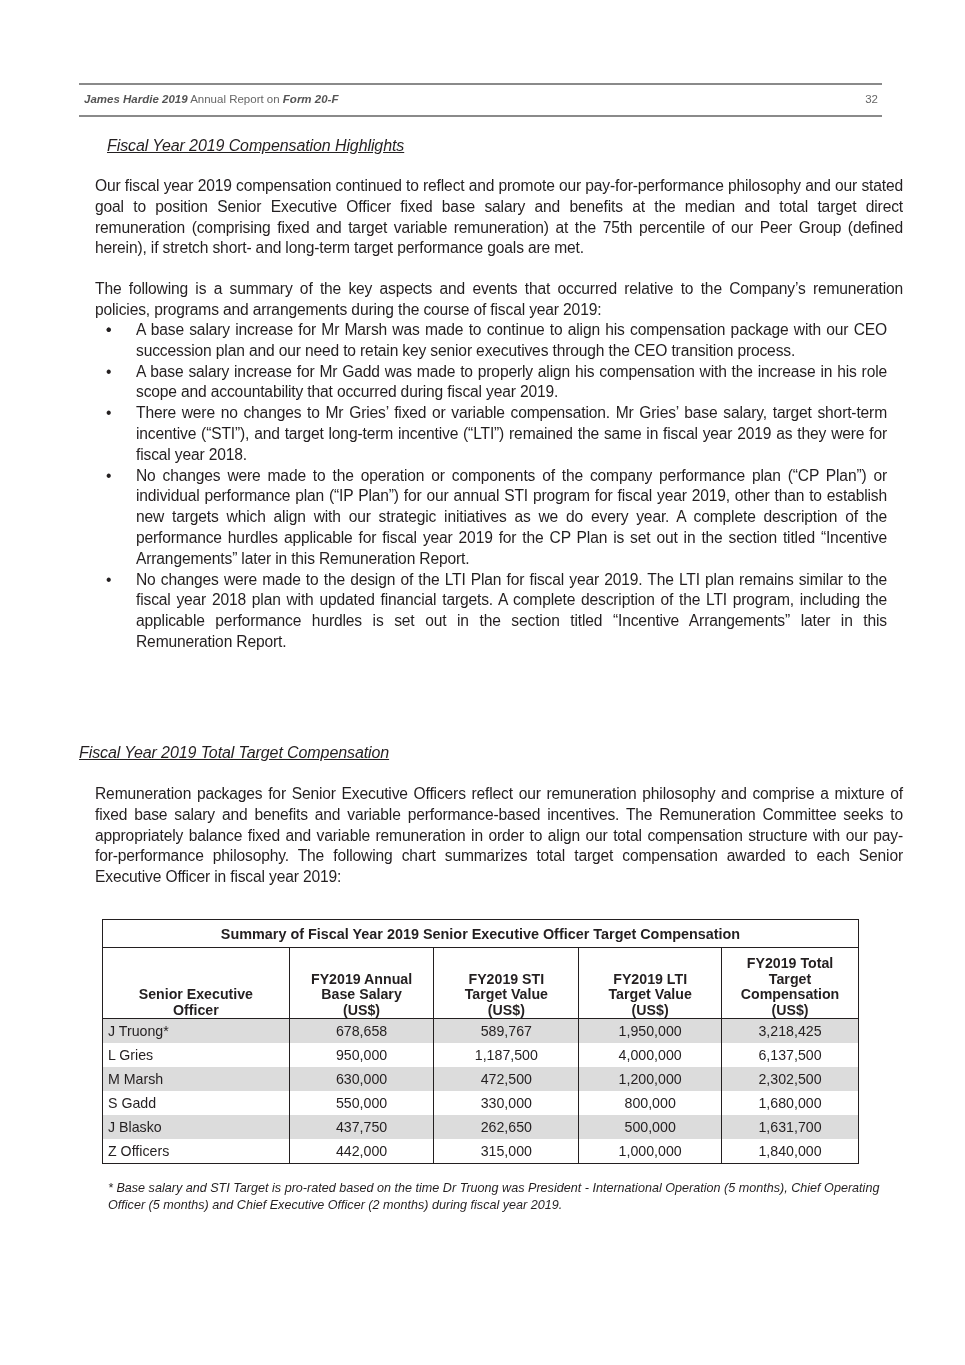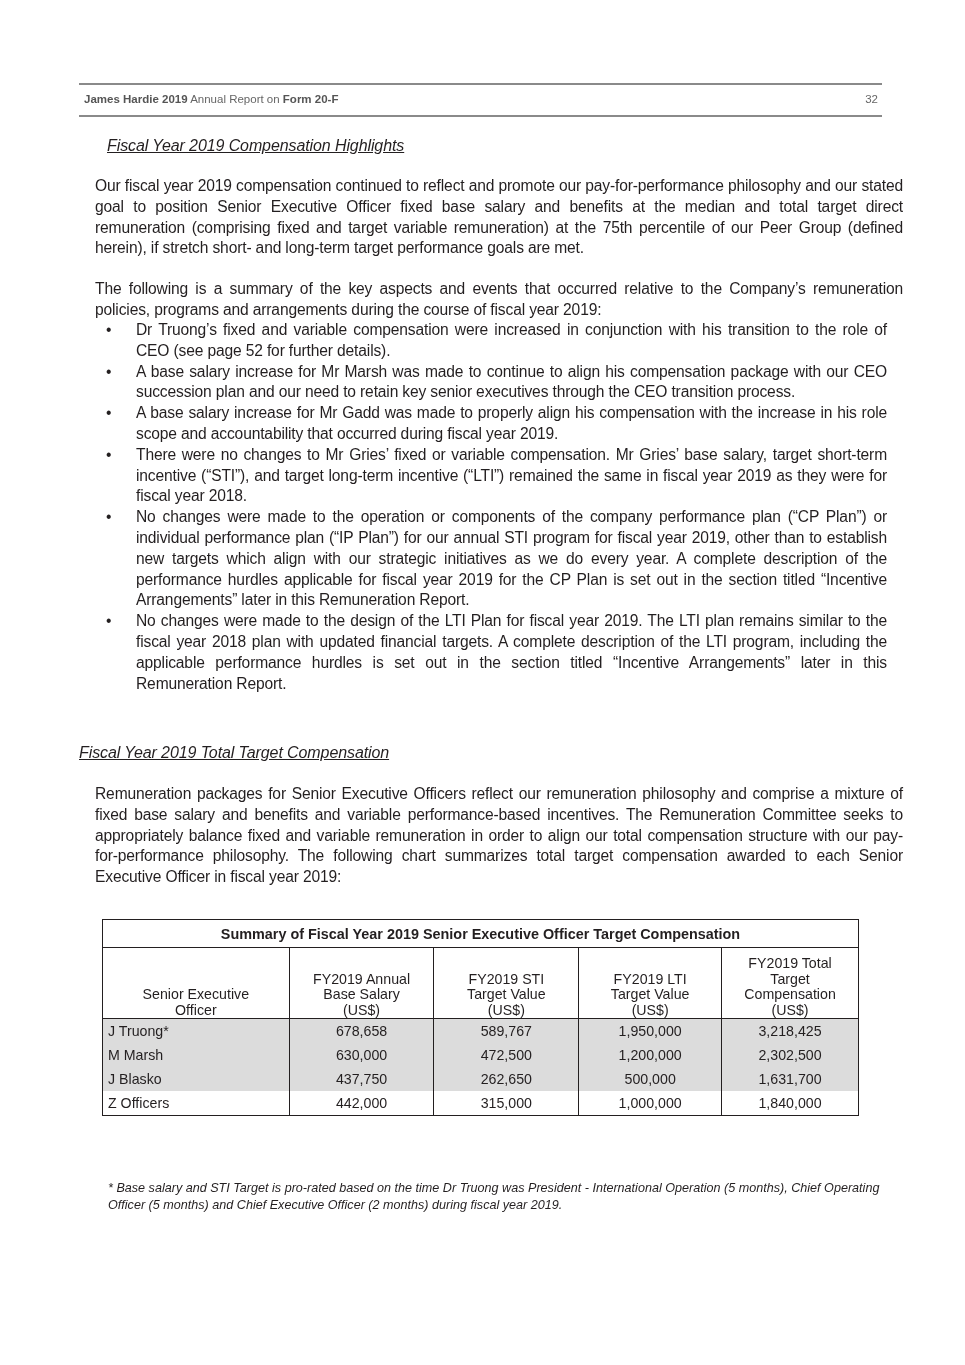--- a/index.html
+++ b/index.html
@@ -1,31 +1,31 @@
 <!DOCTYPE html>
 <html><head>
 <meta charset="utf-8">
 <style>
   html, body { margin: 0; padding: 0; background: #ffffff; }
   body { width: 965px; height: 1365px; position: relative; font-family: "Liberation Sans", sans-serif; color: #231f20; }
   .hdr-rule { position: absolute; left: 79px; width: 803px; height: 2px; background: #8a8a8a; }
   .hdr-rule.top { top: 83px; }
   .hdr-rule.bot { top: 115px; }
   .hdr { position: absolute; left: 84px; top: 93px; width: 794px; font-size: 11.5px; color: #666; display: flex; justify-content: space-between; }
-  .hdr b { color: #555; }
+  .hdr b { color: #555; font-style: italic; }
   .sec-title { position: absolute; left: 79px; font-style: italic; text-decoration: underline; font-size: 16px; letter-spacing: -0.1px; }
   .para { position: absolute; left: 79px; width: 808px; font-size: 15.6px; line-height: 20.8px; text-align: justify; letter-spacing: -0.15px; margin-left: 16px; }
   ul.bullets { position: absolute; left: 79px; width: 808px; margin: 0; padding: 0; list-style: none; font-size: 15.6px; line-height: 20.8px; letter-spacing: -0.15px; }
   ul.bullets li { position: relative; padding-left: 57px; text-align: justify; }
   ul.bullets li .dot { position: absolute; left: 27px; top: 0; }
   table.comp { position: absolute; left: 102px; top: 919px; width: 757px; border-collapse: collapse; font-size: 14.2px; }
   table.comp td, table.comp th { border-left: 1.5px solid #231f20; border-right: 1.5px solid #231f20; padding: 0 5px; text-align: center; }
   table.comp { border: 1.5px solid #231f20; }
   .caption-row th { font-weight: bold; height: 27px; border-bottom: 1.5px solid #231f20; font-size: 14.4px; }
-  .head-row th { font-weight: normal; vertical-align: bottom; text-align: center; height: 70px; line-height: 15.5px; border-bottom: 1.5px solid #231f20; padding-bottom: 1px; }
+  .head-row th { font-weight: bold; vertical-align: bottom; text-align: center; height: 70px; line-height: 15.5px; border-bottom: 1.5px solid #231f20; padding-bottom: 1px; }
   .data-row td { height: 24px; line-height: 21px; text-align: right; }
   .data-row td.name { text-align: left; }
   .data-row.shaded td { background: #dcdcdc; }
   .footnote { position: absolute; left: 79px; top: 1180px; width: 808px; font-size: 12.6px; font-style: italic; line-height: 17px; margin-left: 29px; }
 </style>
 </head>
 <body>
 
 <div class="hdr-rule top"></div>
 <div class="hdr">
@@ -34,21 +34,21 @@
 </div>
 <div class="hdr-rule bot"></div>
 
 <div class="sec-title" style="top:137px;margin-left:28px;">Fiscal Year 2019 Compensation Highlights</div>
 
 <div class="para" style="top:176px;">Our fiscal year 2019 compensation continued to reflect and promote our pay-for-performance philosophy and our stated goal to position Senior Executive Officer fixed base salary and benefits at the median and total target direct remuneration (comprising fixed and target variable remuneration) at the 75th percentile of our Peer Group (defined herein), if stretch short- and long-term target performance goals are met.</div>
 
 <div class="para" style="top:279px;">The following is a summary of the key aspects and events that occurred relative to the Company’s remuneration policies, programs and arrangements during the course of fiscal year 2019:</div>
 
 <ul class="bullets" style="top:320px;">
-  <li><span class="dot">•</span><span>Dr Truong’s fixed and variable compensation were increased in conjunction with his transition to the role of CEO (see page 52 for further details).</span></li>
+  <li><span class="dot">•</span></li>
   <li><span class="dot">•</span><span>A base salary increase for Mr Marsh was made to continue to align his compensation package with our CEO succession plan and our need to retain key senior executives through the CEO transition process.</span></li>
   <li><span class="dot">•</span><span>A base salary increase for Mr Gadd was made to properly align his compensation with the increase in his role scope and accountability that occurred during fiscal year 2019.</span></li>
   <li><span class="dot">•</span><span>There were no changes to Mr Gries’ fixed or variable compensation.  Mr Gries’ base salary, target short-term incentive (“STI”), and target long-term incentive (“LTI”) remained the same in fiscal year 2019 as they were for fiscal year 2018.</span></li>
   <li><span class="dot">•</span><span>No changes were made to the operation or components of the company performance plan (“CP Plan”) or individual performance plan (“IP Plan”) for our annual STI program for fiscal year 2019, other than to establish new targets which align with our strategic initiatives as we do every year.  A complete description of the performance hurdles applicable for fiscal year 2019 for the CP Plan is set out in the section titled “Incentive Arrangements” later in this Remuneration Report.</span></li>
   <li><span class="dot">•</span><span>No changes were made to the design of the LTI Plan for fiscal year 2019.  The LTI plan remains similar to the fiscal year 2018 plan with updated financial targets. A complete description of the LTI program, including the applicable performance hurdles is set out in the section titled “Incentive Arrangements” later in this Remuneration Report.</span></li>
 </ul>
 
 <div class="sec-title" style="top:744px;">Fiscal Year 2019 Total Target Compensation</div>
 
 <div class="para" style="top:784px;">Remuneration packages for Senior Executive Officers reflect our remuneration philosophy and comprise a mixture of fixed base salary and benefits and variable performance-based incentives. The Remuneration Committee seeks to appropriately balance fixed and variable remuneration in order to align our total compensation structure with our pay-for-performance philosophy. The following chart summarizes total target compensation awarded to each Senior Executive Officer in fiscal year 2019:</div>
@@ -72,26 +72,40 @@
     <th><span>FY2019 LTI</span><br><span>Target Value</span><br><span>(US$)</span></th>
     <th><span>FY2019 Total</span><br><span>Target</span><br><span>Compensation</span><br><span>(US$)</span></th>
   </tr>
   <tr class="data-row shaded">
     <td class="name">J Truong*</td>
     <td>678,658</td>
     <td>589,767</td>
     <td>1,950,000</td>
     <td>3,218,425</td>
   </tr>
+  <tr class="data-row">
+    <td class="name">L Gries</td>
+    <td>950,000</td>
+    <td>1,187,500</td>
+    <td>4,000,000</td>
+    <td>6,137,500</td>
+  </tr>
   <tr class="data-row shaded">
     <td class="name">M Marsh</td>
     <td>630,000</td>
     <td>472,500</td>
     <td>1,200,000</td>
     <td>2,302,500</td>
+  </tr>
+  <tr class="data-row">
+    <td class="name">S Gadd</td>
+    <td>550,000</td>
+    <td>330,000</td>
+    <td>800,000</td>
+    <td>1,680,000</td>
   </tr>
   <tr class="data-row shaded">
     <td class="name">J Blasko</td>
     <td>437,750</td>
     <td>262,650</td>
     <td>500,000</td>
     <td>1,631,700</td>
   </tr>
   <tr class="data-row">
     <td class="name">Z Officers</td>

